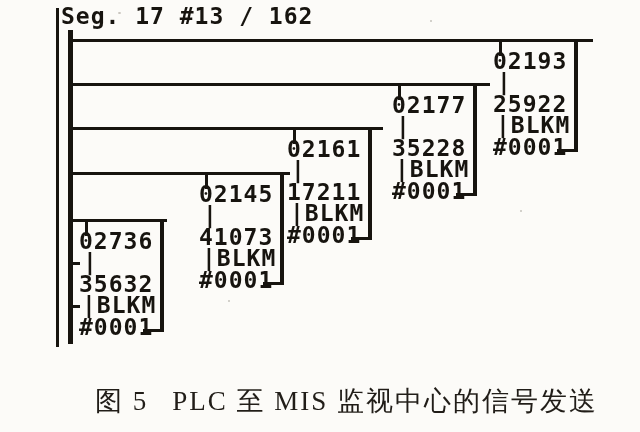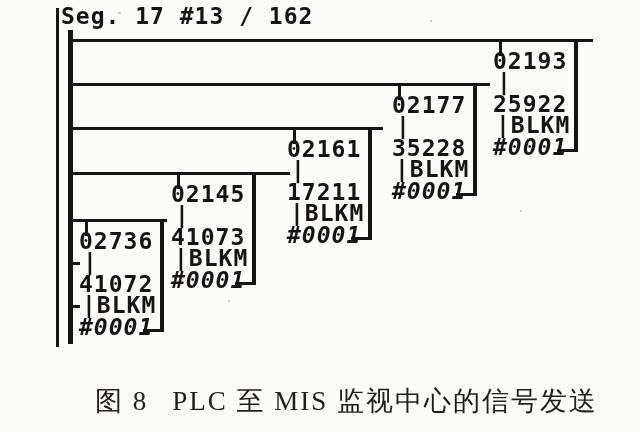--- a/index.html
+++ b/index.html
@@ -25,21 +25,21 @@
   .block .foot    { position:absolute; left:64px; top:109px; width:20px; height:3px;  background:var(--ink); }
   .block .row {
     position:absolute; left:0; color:var(--ink);
     font-size:23px; line-height:23px; font-weight:bold;
     letter-spacing:1px; white-space:pre;
   }
   .row.r0 { top:10px; }
   .row.r1 { top:31px; padding-left:4px; }
   .row.r2 { top:53px; }
   .row.r3 { top:74px; padding-left:3px; }
-  .row.r4 { top:96px;font-style:italic; }
+  .row.r4 { top:96px; }
   .caption {
     position:absolute; left:95px; top:383px; width:480px;
     text-align:center; color:#211d18;
     font-family:"Liberation Serif","DejaVu Serif",serif;
     font-size:27px; letter-spacing:2px; white-space:nowrap;
   }
   .caption .fig-num { margin-right:24px; }
   .speck { position:absolute; background:#9a958d; opacity:.55; border-radius:50%; }
 </style>
 </head>
@@ -60,28 +60,28 @@
     <div class="hline" style="left:70px; top:172px; width:220px; height:3px;"></div>
     <div class="hline" style="left:70px; top:219px; width:97px;  height:3px;"></div>
 
     <div class="stub" style="left:68px; top:262px; width:12px; height:3px;"></div>
     <div class="stub" style="left:68px; top:305px; width:12px; height:3px;"></div>
 
     <div class="block" style="left:79px; top:220px;">
       <div class="tick"></div>
       <div class="row r0">02736</div>
       <div class="row r1">|</div>
-      <div class="row r2">41072</div>
+      <div class="row r2">35632</div>
       <div class="row r3">|BLKM</div>
       <div class="row r4">#0001</div>
       <div class="bracket"></div>
       <div class="foot"></div>
     </div>
 
-    <div class="block" style="left:171px; top:173px;">
+    <div class="block" style="left:199px; top:173px;">
       <div class="tick"></div>
       <div class="row r0">02145</div>
       <div class="row r1">|</div>
       <div class="row r2">41073</div>
       <div class="row r3">|BLKM</div>
       <div class="row r4">#0001</div>
       <div class="bracket"></div>
       <div class="foot"></div>
     </div>
 
@@ -118,16 +118,16 @@
       <div class="foot"></div>
     </div>
 
     <div class="speck" style="left:118px; top:12px;  width:3px; height:2px;"></div>
     <div class="speck" style="left:430px; top:20px;  width:2px; height:2px;"></div>
     <div class="speck" style="left:228px; top:300px; width:2px; height:2px;"></div>
     <div class="speck" style="left:520px; top:210px; width:2px; height:2px;"></div>
   </div>
 
   <div class="caption">
-    <span class="fig-num">图 8</span><span>PLC 至 MIS 监视中心的信号发送</span>
+    <span class="fig-num">图 5</span><span>PLC 至 MIS 监视中心的信号发送</span>
   </div>
 
 </div>
 
 </body></html>

